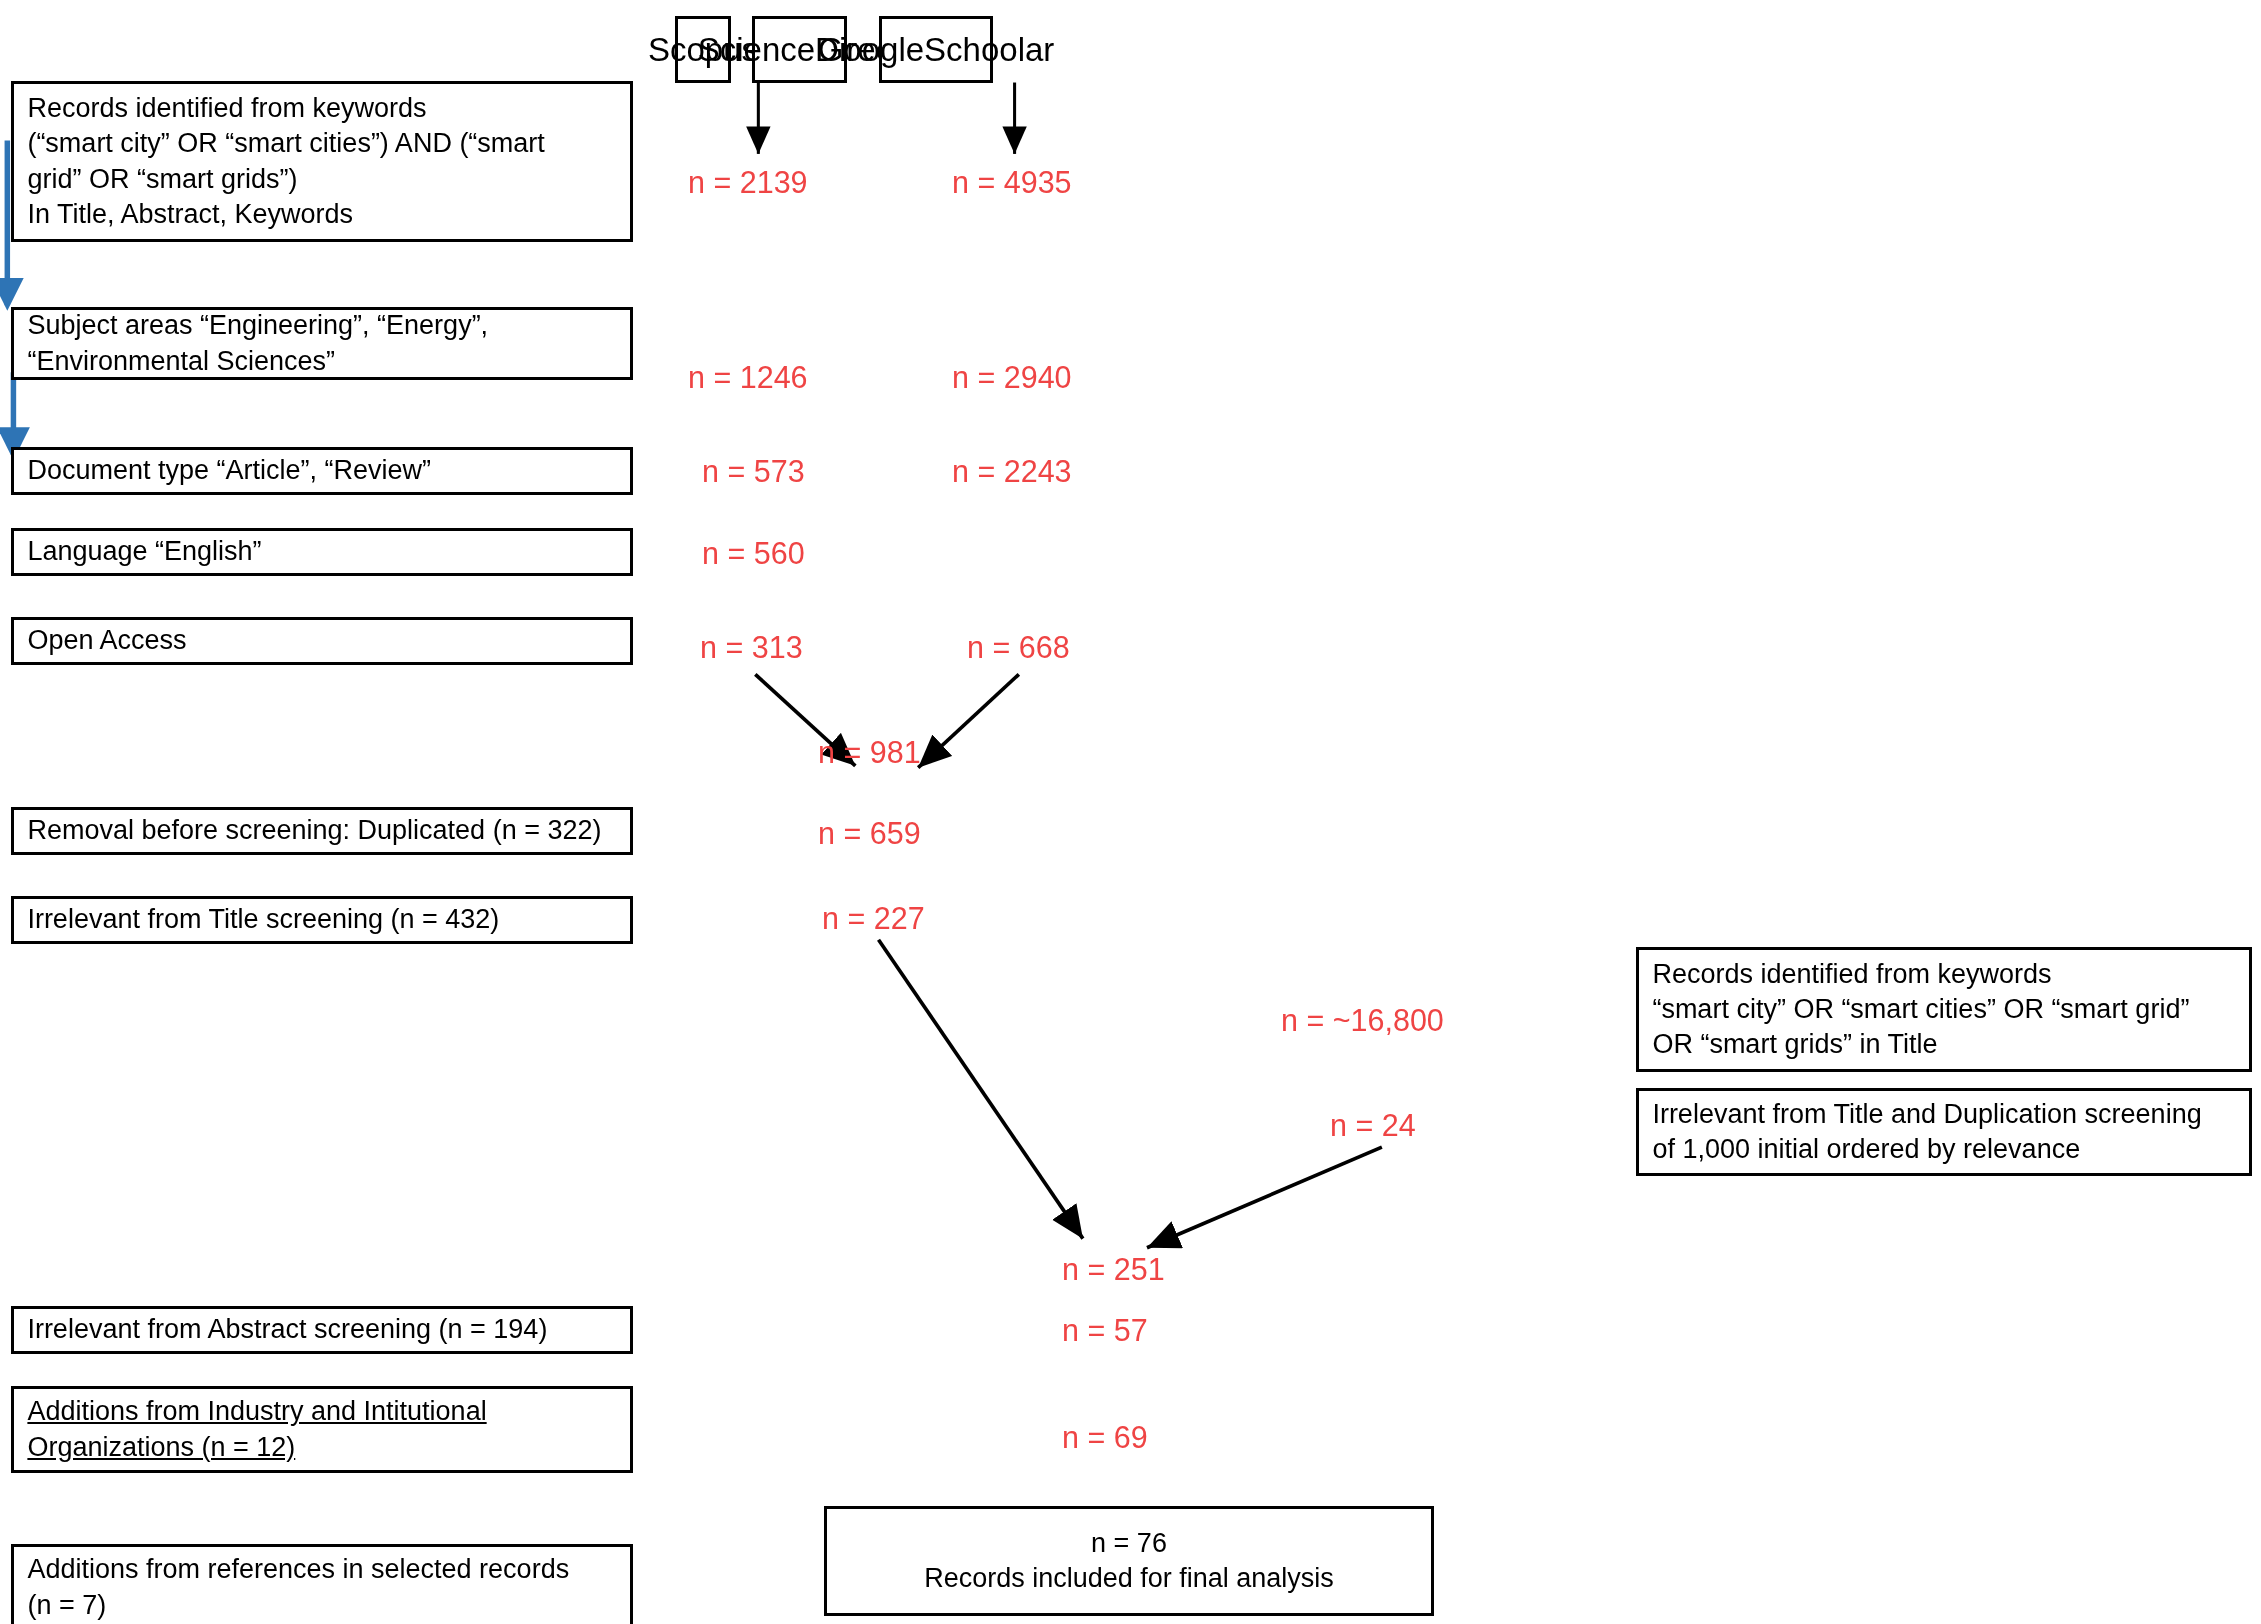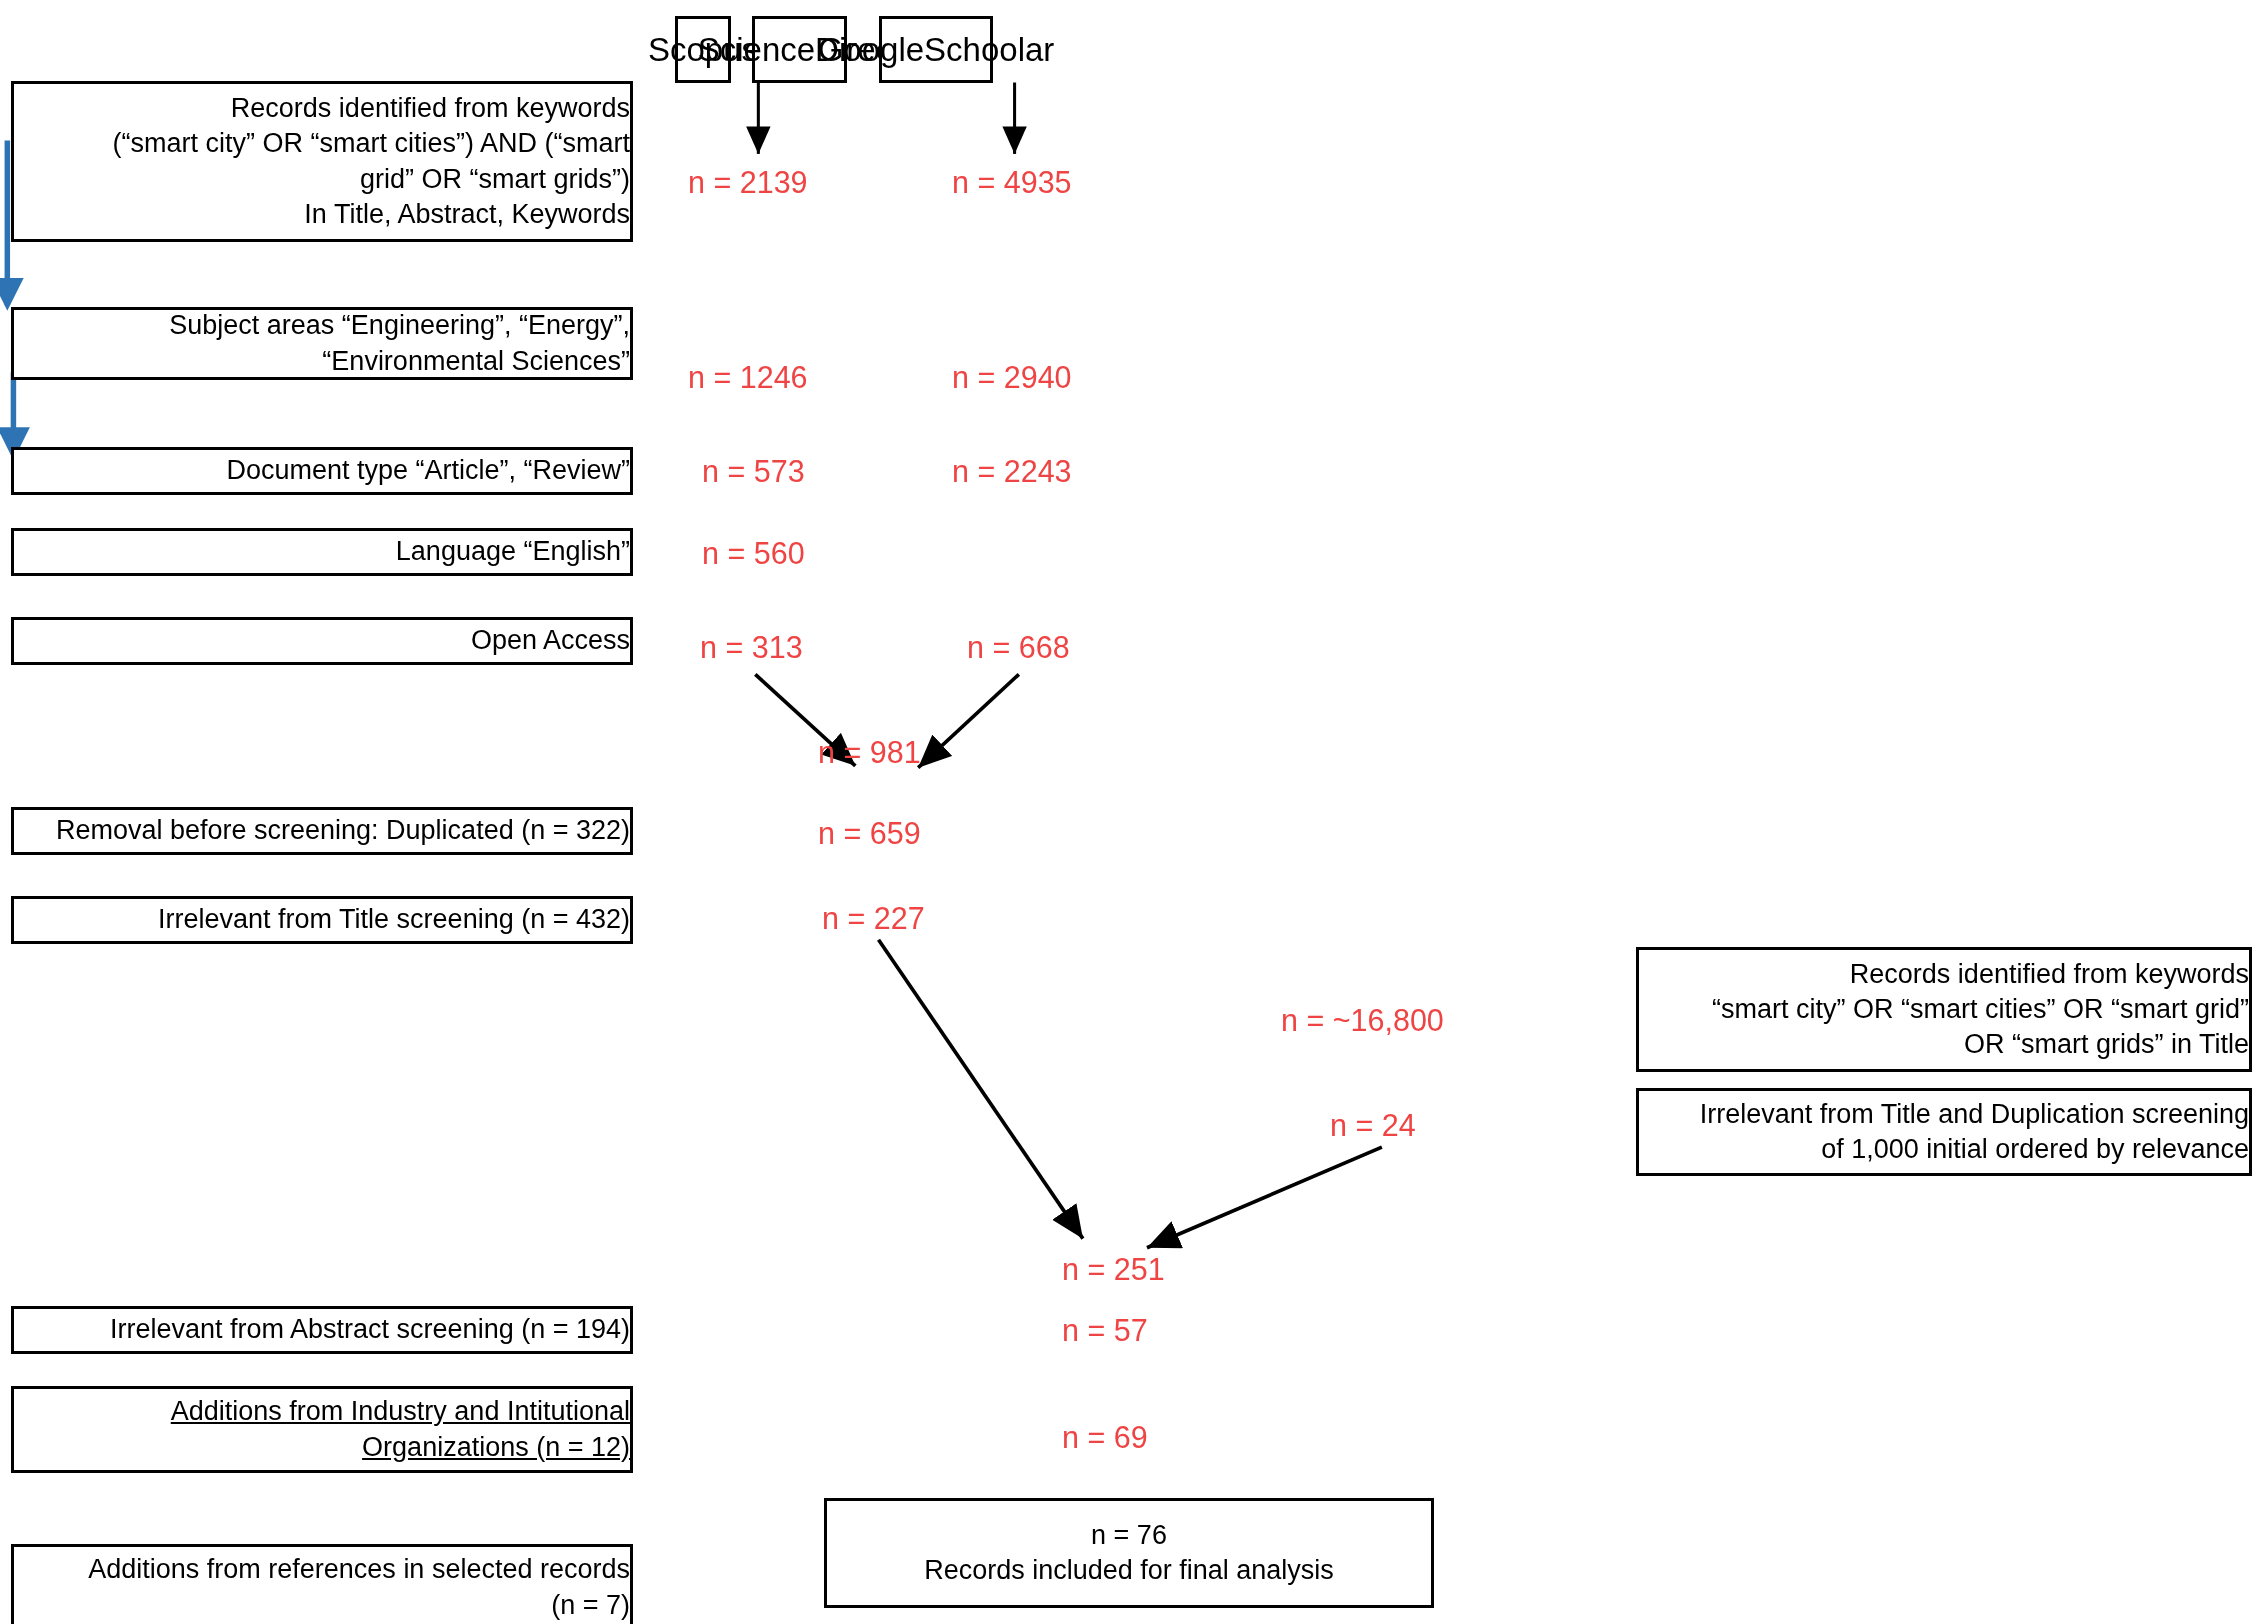--- a/index.html
+++ b/index.html
@@ -17,29 +17,28 @@
     overflow: hidden;
   }
   .box {
     position: absolute;
     box-sizing: border-box;
     border: 3.1px solid #000000;
     background: #ffffff;
     display: flex;
     flex-direction: column;
     justify-content: center;
-    align-items: flex-end;
   }
   .box.pad-left { padding-left: 13.4px; }
   .box .line {
     font-size: 27px;
     line-height: 1.30;
     white-space: pre;
   }
-  .box.center { align-items: center; }
+  .box.center { align-items: center; margin-top: 8px; }
   .box.center .line { text-align: center; }
   .srcbox {
     position: absolute;
     box-sizing: border-box;
     border: 3.1px solid #000000;
     background: #ffffff;
     display: flex;
     align-items: center;
     justify-content: center;
   }

